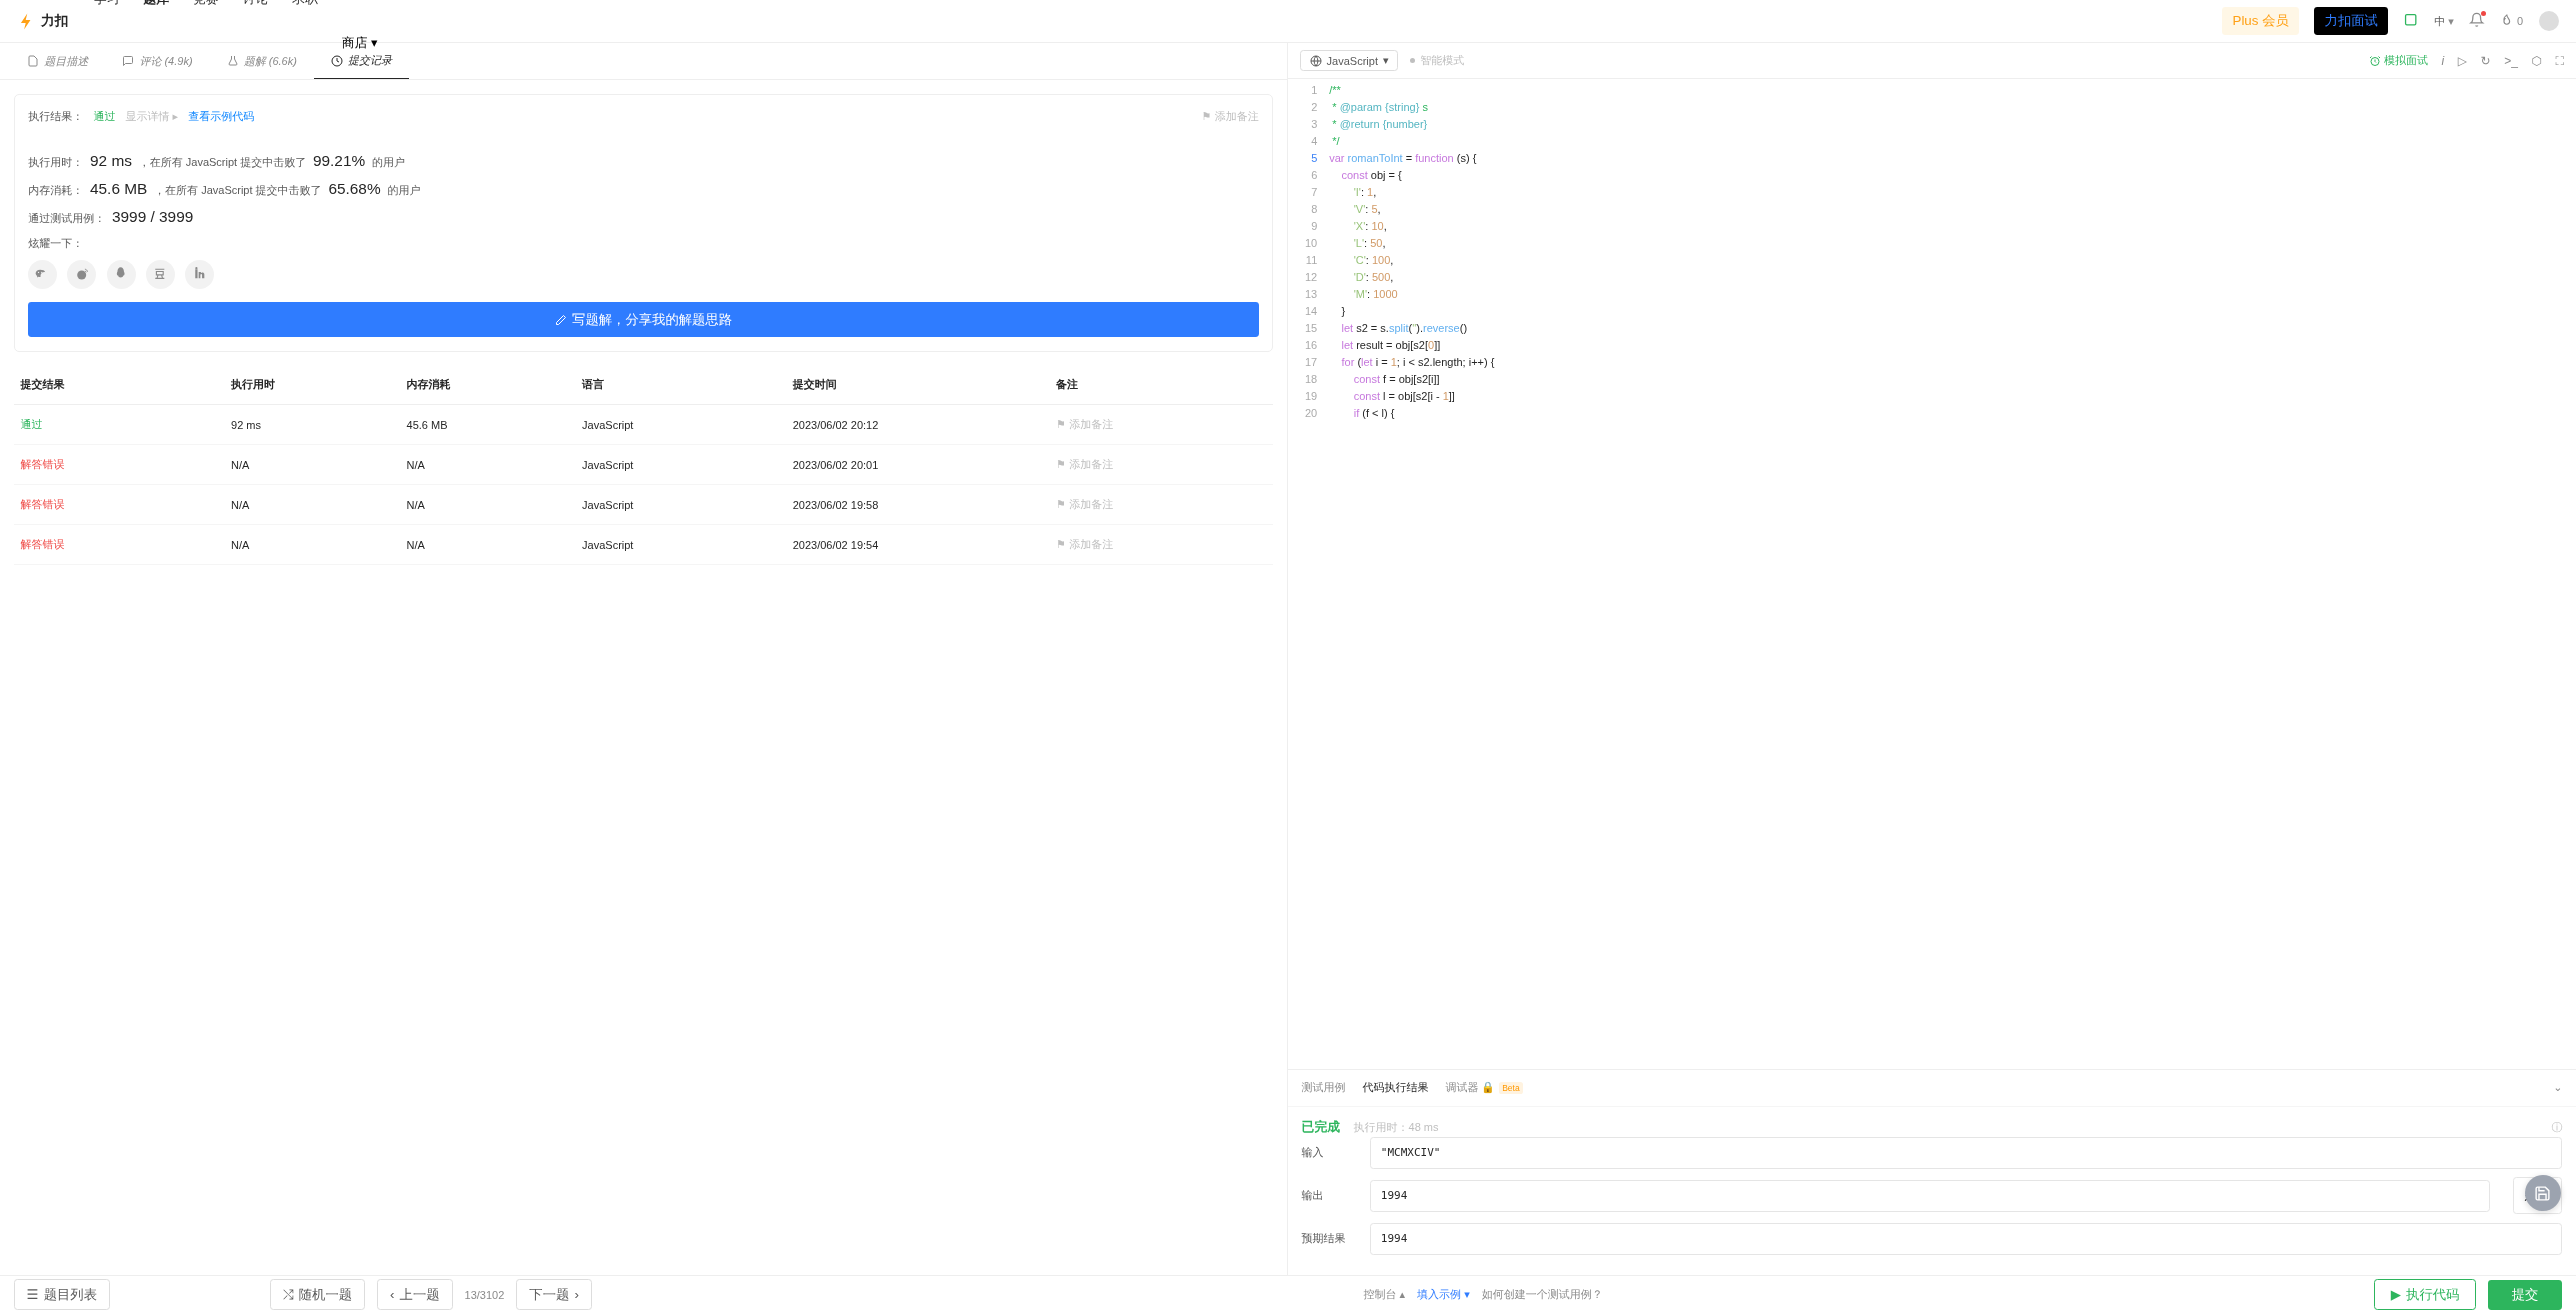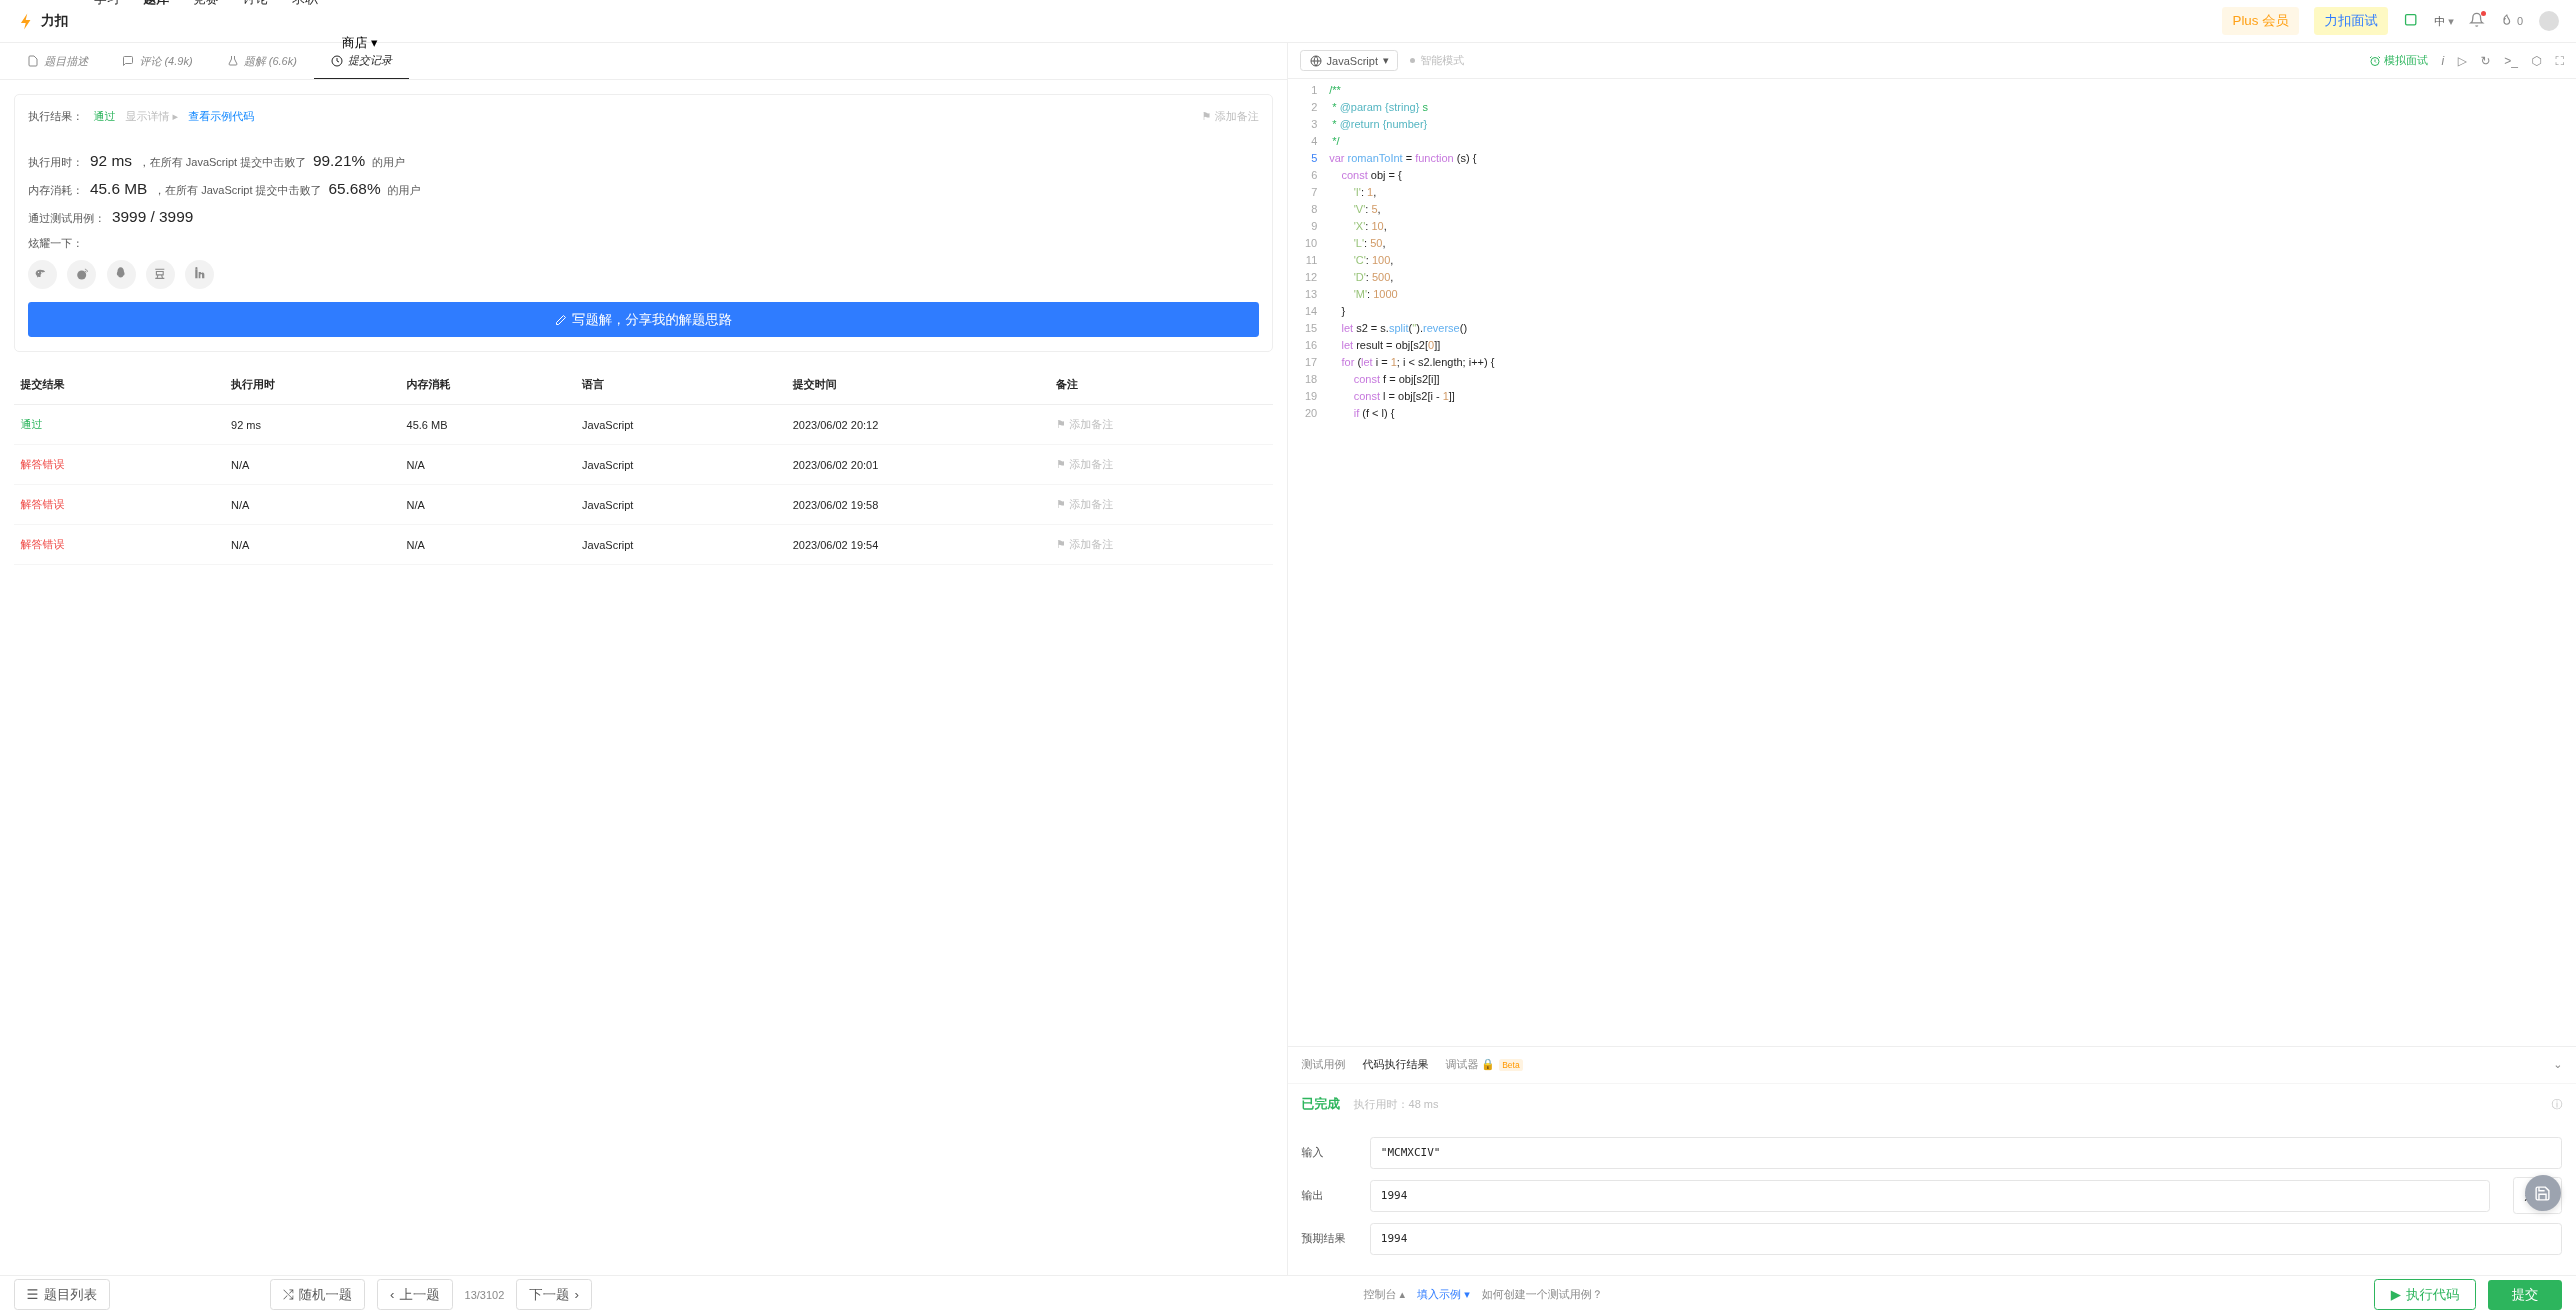--- a/index.html
+++ b/index.html
@@ -8,21 +8,21 @@
 
 .topnav { height: 43px; display: flex; align-items: center; padding: 0 17px; border-bottom: 0.9px solid #eee; }
 .logo { display: flex; align-items: center; gap: 5.1px; font-weight: bold; font-size: 13.6px; margin-right: 25.6px; }
 .logo-icon { width: 19px; height: 19px; }
 .nav-links { display: flex; gap: 24px; }
 .nav-link { color: #262626; cursor: pointer; font-size: 12.8px; }
 .nav-link.active { color: #262626; font-weight: 600; }
 .nav-link.store { color: #000000; margin-top: 44px; }
 .topnav-right { margin-left: auto; display: flex; align-items: center; gap: 15.4px; }
 .plus-btn { background: #fff7e6; color: #ffa116; padding: 5.1px 10.2px; border-radius: 3.4px; border: none; cursor: pointer; }
-.interview-btn { background: #fef9c3; color: #2f7cff; padding: 5.1px 10.2px; border-radius: 3.4px; border: none; cursor: pointer; }
+.interview-btn { background: #000000; color: #2f7cff; padding: 5.1px 10.2px; border-radius: 3.4px; border: none; cursor: pointer; }
 .icon-btn { position: relative; cursor: pointer; color: #8a8a8a; }
 .lang-label { color: #555; font-size: 11px; }
 .fire-count { color: #8a8a8a; display: flex; align-items: center; gap: 3.4px; }
 .avatar { width: 20.5px; height: 20.5px; border-radius: 50%; background: #ddd; }
 
 
 .main { display: flex; height: calc(100vh - 43px - 38px); }
 .left { width: 50%; display: flex; flex-direction: column; overflow-y: auto; border-right: 0.9px solid #eee; }
 .right { width: 50%; display: flex; flex-direction: column; }
 
@@ -79,21 +79,21 @@
 .c-ann { color: #56b6c2; }
 
 
 .console-panel { border-top: 0.9px solid #eee; }
 .console-tabs { display: flex; align-items: center; padding: 6.8px 13.6px; gap: 17px; border-bottom: 0.9px solid #f5f5f5; }
 .console-tab { color: #8a8a8a; cursor: pointer; padding: 3.4px 0; }
 .console-tab.active { color: #262626; font-weight: 500; }
 .beta-badge { background: #fff3e0; color: #ff9800; font-size: 8.5px; padding: 0.9px 3.4px; border-radius: 2.6px; margin-left: 3.4px; }
 .collapse-icon { margin-left: auto; color: #8a8a8a; cursor: pointer; }
 .console-body { padding: 12px 13.6px; }
-.done-row { display: flex; align-items: center; gap: 13.6px; margin-bottom: 24px; justify-content: space-between; }
+.done-row { display: flex; align-items: center; gap: 13.6px; margin-bottom: 1px; justify-content: space-between; }
 .done-label { color: #2db55d; font-weight: 600; font-size: 12.8px; }
 .done-time { color: #bfbfbf; }
 .io-row { display: flex; align-items: center; margin-bottom: 8.5px; gap: 17px; }
 .io-label { width: 51px; color: #595959; font-family: Liberation Mono, monospace; }
 .io-box { flex: 1; border: 0.9px solid #e5e5e5; border-radius: 3.4px; padding: 8.5px 10.2px; font-family: Menlo, monospace; font-size: 11px; background: #fff; }
 .diff-btn { border: 0.9px solid #e5e5e5; padding: 8.5px 10.2px; border-radius: 3.4px; cursor: pointer; background: #fff; margin-left: 6.8px; }
 .float-btn { position: absolute; right: 15.4px; bottom: 102px; width: 36px; height: 36px; border-radius: 50%; background: #9ca3af; color: #fff; display: flex; align-items: center; justify-content: center; cursor: pointer; box-shadow: 0 1.7px 6.8px rgba(0,0,0,.15); }
 
 
 .bottombar { height: 38px; border-top: 0.9px solid #eee; display: flex; align-items: center; padding: 0 13.6px; gap: 12px; }

